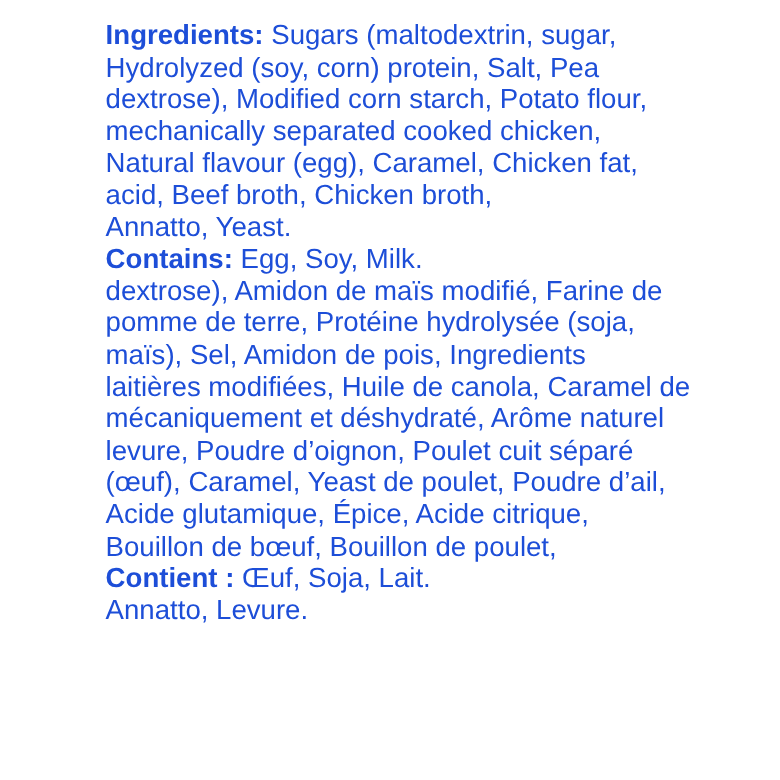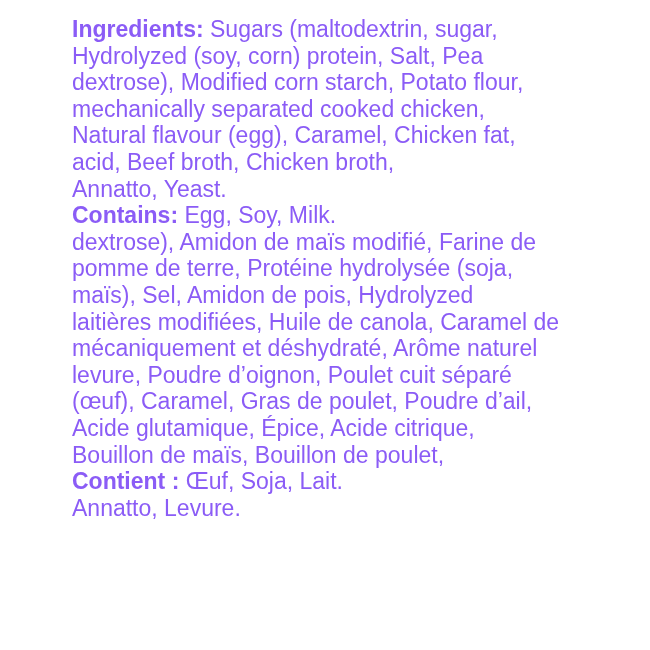--- a/index.html
+++ b/index.html
@@ -9,26 +9,26 @@
     body {
       width: 650px;
       height: 650px;
       background: #ffffff;
       overflow: hidden;
       position: relative;
       font-family: "Liberation Sans", sans-serif;
     }
     .text-block {
       position: absolute;
-      left: 72px;
+      left: 88px;
       top: 16px;
       width: 545px;
       font-size: 23px;
       line-height: 26.6px;
-      color: #8b5cf6;
+      color: #1d4ed8;
       -webkit-font-smoothing: antialiased;
     }
     .line {
       white-space: pre;
     }
     .line strong {
       font-weight: bold;
     }
   </style>
 </head>
@@ -39,23 +39,23 @@
       <div class="line"><strong>Ingredients:</strong><span> Sugars (maltodextrin, sugar,</span></div>
       <div class="line"><span>Hydrolyzed (soy, corn) protein, Salt, Pea</span></div>
       <div class="line"><span>dextrose), Modified corn starch, Potato flour,</span></div>
       <div class="line"><span>mechanically separated cooked chicken,</span></div>
       <div class="line"><span>Natural flavour (egg), Caramel, Chicken fat,</span></div>
       <div class="line"><span>acid, Beef broth, Chicken broth,</span></div>
       <div class="line"><span>Annatto, Yeast.</span></div>
       <div class="line"><strong>Contains:</strong><span> Egg, Soy, Milk.</span></div>
       <div class="line"><span>dextrose), Amidon de maïs modifié, Farine de</span></div>
       <div class="line"><span>pomme de terre, Protéine hydrolysée (soja,</span></div>
-      <div class="line"><span>maïs), Sel, Amidon de pois, Hydrolyzed</span></div>
+      <div class="line"><span>maïs), Sel, Amidon de pois, Ingredients</span></div>
       <div class="line"><span>laitières modifiées, Huile de canola, Caramel de</span></div>
       <div class="line"><span>mécaniquement et déshydraté, Arôme naturel</span></div>
       <div class="line"><span>levure, Poudre d’oignon, Poulet cuit séparé</span></div>
-      <div class="line"><span>(œuf), Caramel, Gras de poulet, Poudre d’ail,</span></div>
+      <div class="line"><span>(œuf), Caramel, Yeast de poulet, Poudre d’ail,</span></div>
       <div class="line"><span>Acide glutamique, Épice, Acide citrique,</span></div>
-      <div class="line"><span>Bouillon de maïs, Bouillon de poulet,</span></div>
+      <div class="line"><span>Bouillon de bœuf, Bouillon de poulet,</span></div>
       <div class="line"><strong>Contient :</strong><span> Œuf, Soja, Lait.</span></div>
       <div class="line"><span>Annatto, Levure.</span></div>
     </div>
 </div>
 
 </body></html>

